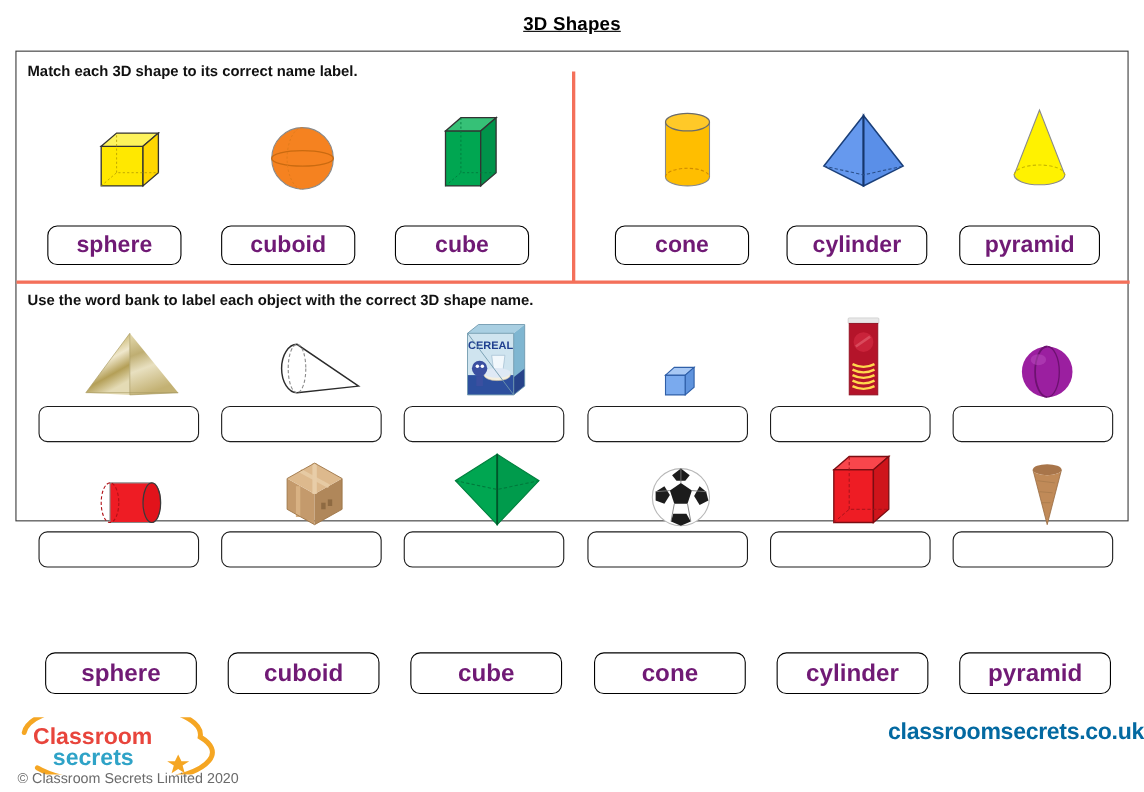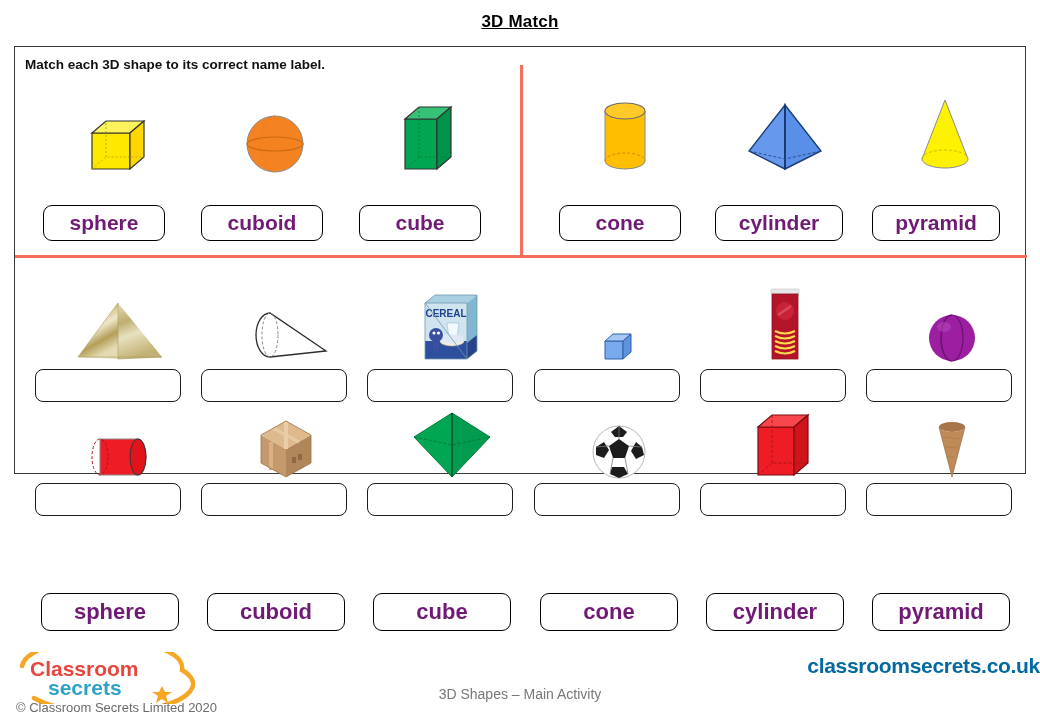--- a/index.html
+++ b/index.html
@@ -101,21 +101,21 @@
     color: #0369a1; letter-spacing: -0.3px;
   }
   #footer-subtitle {
     position: absolute; left: 0; top: 38px; width: 1040px;
     text-align: center; font-size: 14px; color: #777;
   }
 </style>
 </head>
 <body>
 
-<div id="page-title">3D Match</div>
+<div id="page-title">3D Shapes</div>
 
 <div id="worksheet-box">
 
   <div class="instruction" style="left:10px; top:10px;">Match each 3D shape to its correct name label.</div>
 
   <div class="rule-v" style="left:505px; top:18px; height:192px;"></div>
   <div class="rule-h" style="top:208px;"></div>
 
   <div class="shape-cell" style="left:50px; top:48px; width:110px; height:80px;">
     <svg width="64" height="58" viewBox="0 0 64 58">
@@ -179,20 +179,21 @@
   <div class="pill pill-top" style="left:544px; top:158px; width:122px;">
     <span>cone</span>
   </div>
   <div class="pill pill-top" style="left:700px; top:158px; width:128px;">
     <span>cylinder</span>
   </div>
   <div class="pill pill-top" style="left:857px; top:158px; width:128px;">
     <span>pyramid</span>
   </div>
 
+  <div class="instruction" style="left:10px; top:218px;">Use the word bank to label each object with the correct 3D shape name.</div>
 
   <div class="shape-cell" style="left:40px; top:250px; width:130px; height:66px;">
     <svg width="92" height="62" viewBox="0 0 92 62">
       <defs>
         <linearGradient id="stoneL" x1="0" y1="0" x2="0.4" y2="1">
           <stop offset="0%" stop-color="#efe6c4"></stop>
             <stop offset="30%" stop-color="#c8b469"></stop>
           <stop offset="55%" stop-color="#efe7cc"></stop>
             <stop offset="78%" stop-color="#b49f57"></stop>
           <stop offset="100%" stop-color="#e4dbb5"></stop>
@@ -373,14 +374,13 @@
 
   <svg id="logo" width="190" height="52" viewBox="0 0 190 52">
     <path d="M8,14 A72 26 0 0 1 168,18 A72 24 0 0 1 20,46" fill="none" stroke="#f5a623" stroke-width="4.5" stroke-linecap="round"></path>
     <text x="16" y="24" font-family="Liberation Sans, sans-serif" font-size="21" font-weight="bold" fill="#e8453c">Classroom</text>
     <text x="34" y="43" font-family="Liberation Sans, sans-serif" font-size="21" font-weight="bold" fill="#2fa3c7">secrets</text>
     <polygon points="148,34 151,40 158,40 152,44 154,51 148,47 142,51 144,44 138,40 145,40" fill="#f5a623"></polygon>
   </svg>
 
   <div id="logo-copyright">© Classroom Secrets Limited 2020</div>
   <div id="site-url">classroomsecrets.co.uk</div>
-  <div id="footer-subtitle">3D Shapes – Main Activity</div>
 </div>
 
 </body></html>

